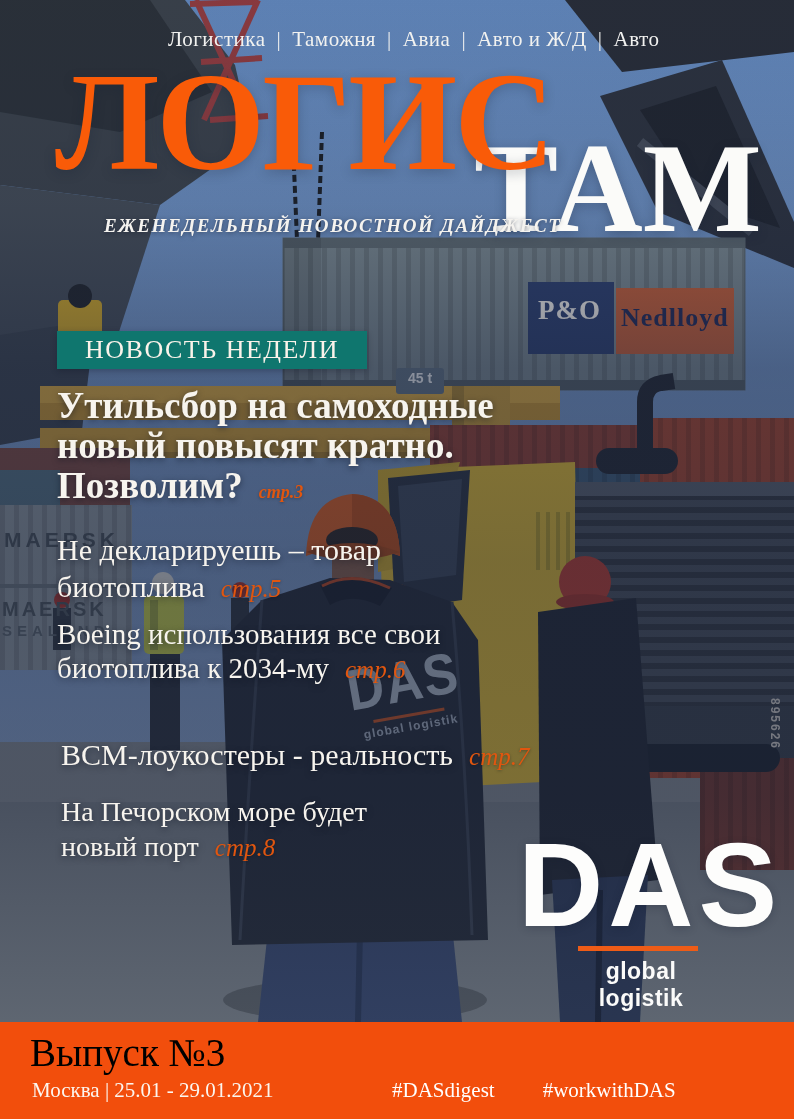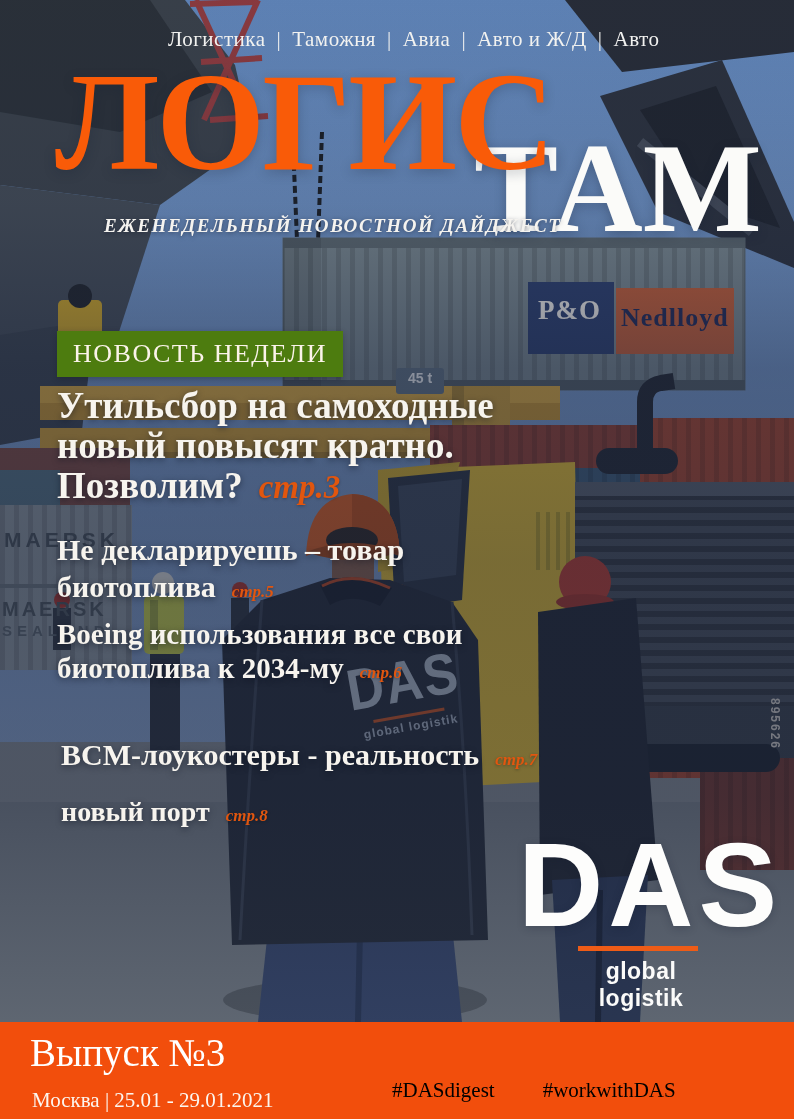--- a/index.html
+++ b/index.html
@@ -39,46 +39,46 @@
   .content{position:absolute;z-index:3;}
   .topnav{left:168px;top:27px;display:flex;align-items:center;
     font:400 21px "Liberation Serif",serif;color:#F2F2F0;letter-spacing:0.5px;}
   .topnav .sep{margin:0 11px;font-weight:300;opacity:0.95;}
   .title-orange{left:55px;top:52px;font:700 140px/1 "Liberation Serif",serif;
     color:#F95B08;letter-spacing:-3px;text-shadow:0 3px 12px rgba(20,30,50,0.25);}
   .title-white{left:474px;top:126px;font:700 126px/1 "Liberation Serif",serif;
     color:#FBFBF9;text-shadow:0 3px 12px rgba(20,30,50,0.3);}
   .subtitle{left:104px;top:215px;font:700 19px "Liberation Serif",serif;font-style:italic;
     color:#F5F3EF;letter-spacing:1.6px;text-shadow:0 1px 4px rgba(15,22,40,0.5);}
-  .badge{left:57px;top:331px;height:46px;display:flex;align-items:center;padding:0 16px;
-    background:#4d7c0f;color:#FBF3EA;font:400 26px "Liberation Serif",serif;letter-spacing:1.5px;
+  .badge{left:57px;top:331px;height:38px;display:flex;align-items:center;padding:0 28px;
+    background:#0f766e;color:#FBF3EA;font:400 26px "Liberation Serif",serif;letter-spacing:1.5px;
     box-shadow:0 2px 6px rgba(15,20,35,0.3);}
   .headline{left:57px;top:386px;font:700 37px/40px "Liberation Serif",serif;
     color:#F7F4EE;text-shadow:0 2px 6px rgba(8,14,28,0.5);}
-  .story{color:#F7F4EE;font-weight:700;text-shadow:0 2px 6px rgba(8,14,28,0.5);}
+  .story{color:#F7F4EE;font-weight:400;text-shadow:0 2px 6px rgba(8,14,28,0.5);}
   .story-1{left:57px;top:531px;font-size:30px;line-height:37px;}
   .story-2{left:57px;top:617px;font-size:29px;line-height:34px;}
   .story-3{left:61px;top:737px;font-size:30px;line-height:36px;}
   .story-4{left:61px;top:794px;font-size:28px;line-height:35px;}
   .pref{color:#E1560F;font-style:italic;margin-left:16px;text-shadow:0 1px 3px rgba(10,16,30,0.35);}
-  .pref-lg{font-size:33px;}
-  .pref-md{font-size:17px;}
+  .pref-lg{font-size:18px;}
+  .pref-md{font-size:25px;}
   
   .das-logo{left:518px;top:826px;width:250px;}
   .das-text{font:700 118px/1 "Liberation Sans",sans-serif;color:#FDFDFC;letter-spacing:5px;
     text-shadow:0 2px 8px rgba(20,28,46,0.25);}
   .das-rule{position:absolute;left:60px;top:120px;width:120px;height:5px;background:#EE5C17;}
   .das-tag{position:absolute;left:48px;top:132px;width:150px;text-align:center;
     font:700 23px "Liberation Sans",sans-serif;color:#FBFBFA;letter-spacing:0.5px;}
   
   .footer{left:0;top:1022px;width:794px;height:97px;background:#F24E0C;z-index:4;position:absolute;}
-  .issue{position:absolute;left:30px;top:8px;font:400 39px "Liberation Serif",serif;color:#ffffff;}
-  .loc-date{position:absolute;left:32px;top:56px;font:400 21px "Liberation Serif",serif;color:#FCF6EF;margin-top:10px;}
+  .issue{position:absolute;left:30px;top:8px;font:400 39px "Liberation Serif",serif;color:#000000;}
+  .loc-date{position:absolute;left:32px;top:56px;font:400 21px "Liberation Serif",serif;color:#FCF6EF;}
   .hashtags{position:absolute;left:392px;top:56px;display:flex;gap:48px;
-    font:400 21px "Liberation Serif",serif;color:#000000;}
+    font:400 21px "Liberation Serif",serif;color:#ffffff;}
 </style>
 </head>
 <body>
 
 <svg class="photo" width="794" height="1119" viewBox="0 0 794 1119">
   <defs>
     <linearGradient id="sky" x1="0" y1="0" x2="0" y2="1">
       <stop offset="0" stop-color="#5F84B8"></stop>
       <stop offset="0.5" stop-color="#7596C4"></stop>
       <stop offset="1" stop-color="#8CA4C8"></stop>
@@ -289,20 +289,21 @@
   </div>
 </div>
 
 <div class="content story story-3">
   <div>
     <span>ВСМ-лоукостеры - реальность</span><span class="pref pref-md">стр.7</span>
   </div>
 </div>
 
 <div class="content story story-4">
+  <div>На Печорском море будет</div>
   <div>
     <span>новый порт</span><span class="pref pref-md">стр.8</span>
   </div>
 </div>
 
 <div class="content das-logo">
   <div class="das-text">DAS</div>
   <div class="das-rule"></div>
   <div class="das-tag">global logistik</div>
 </div>

